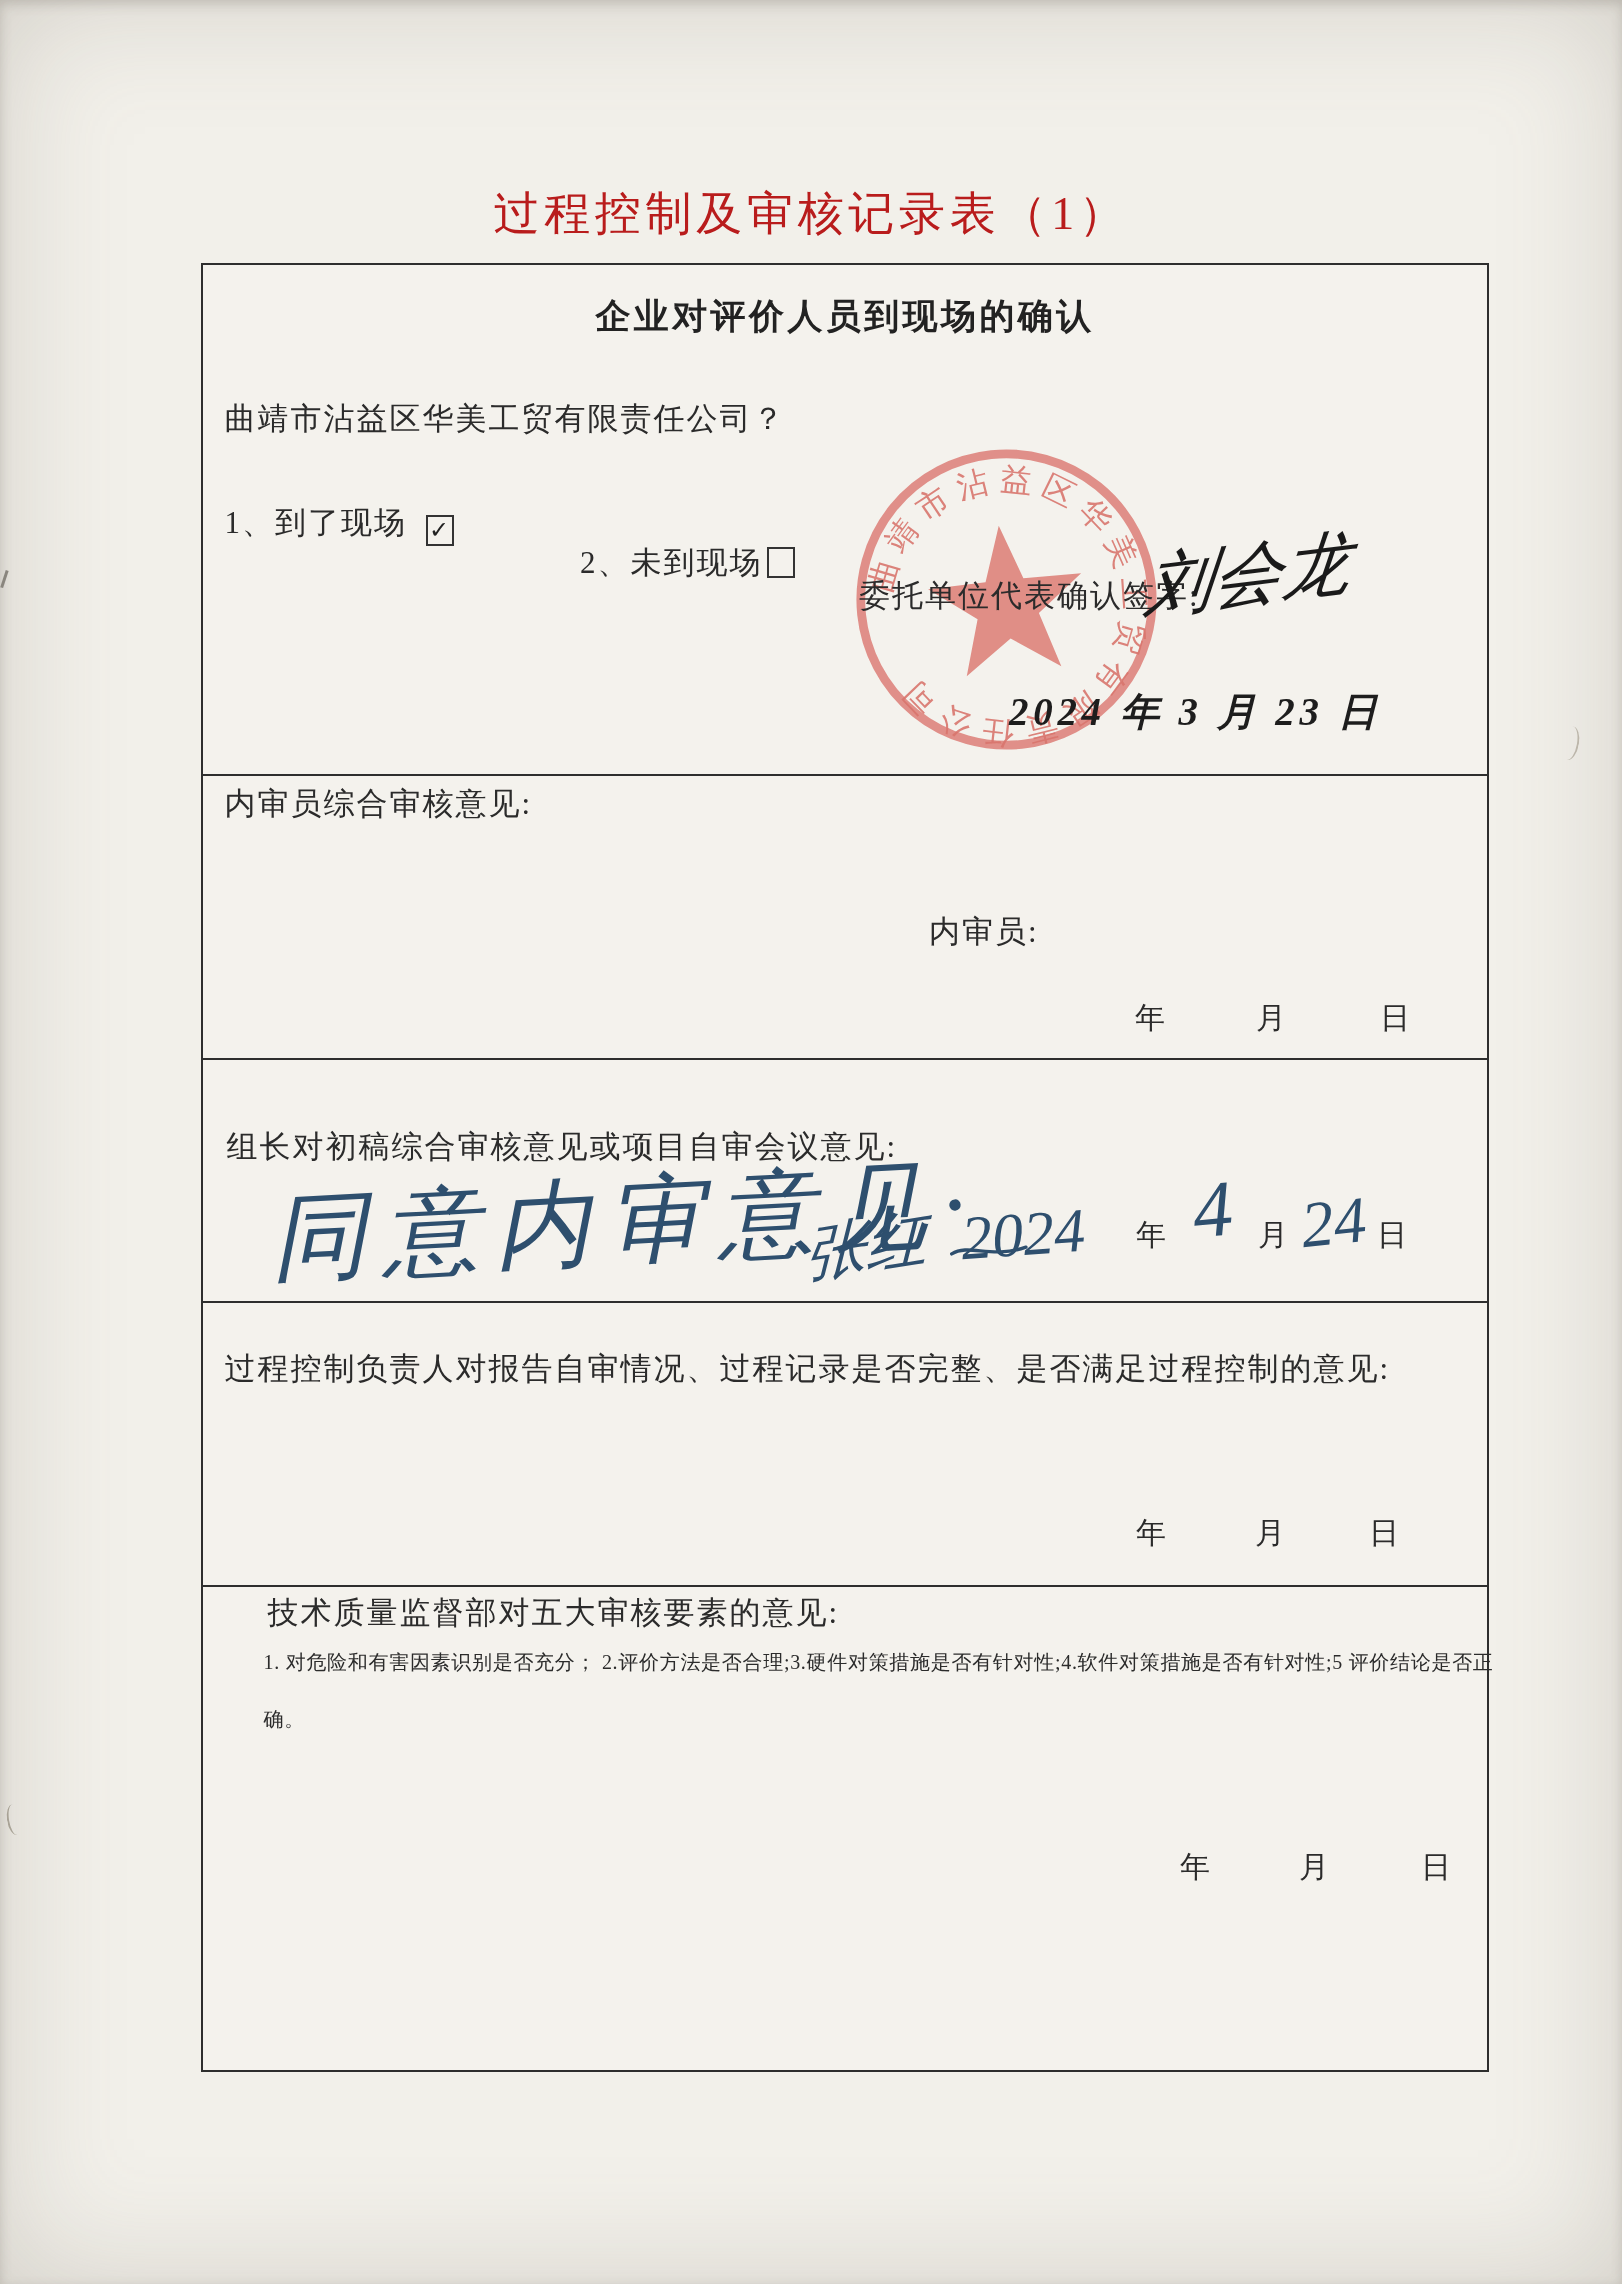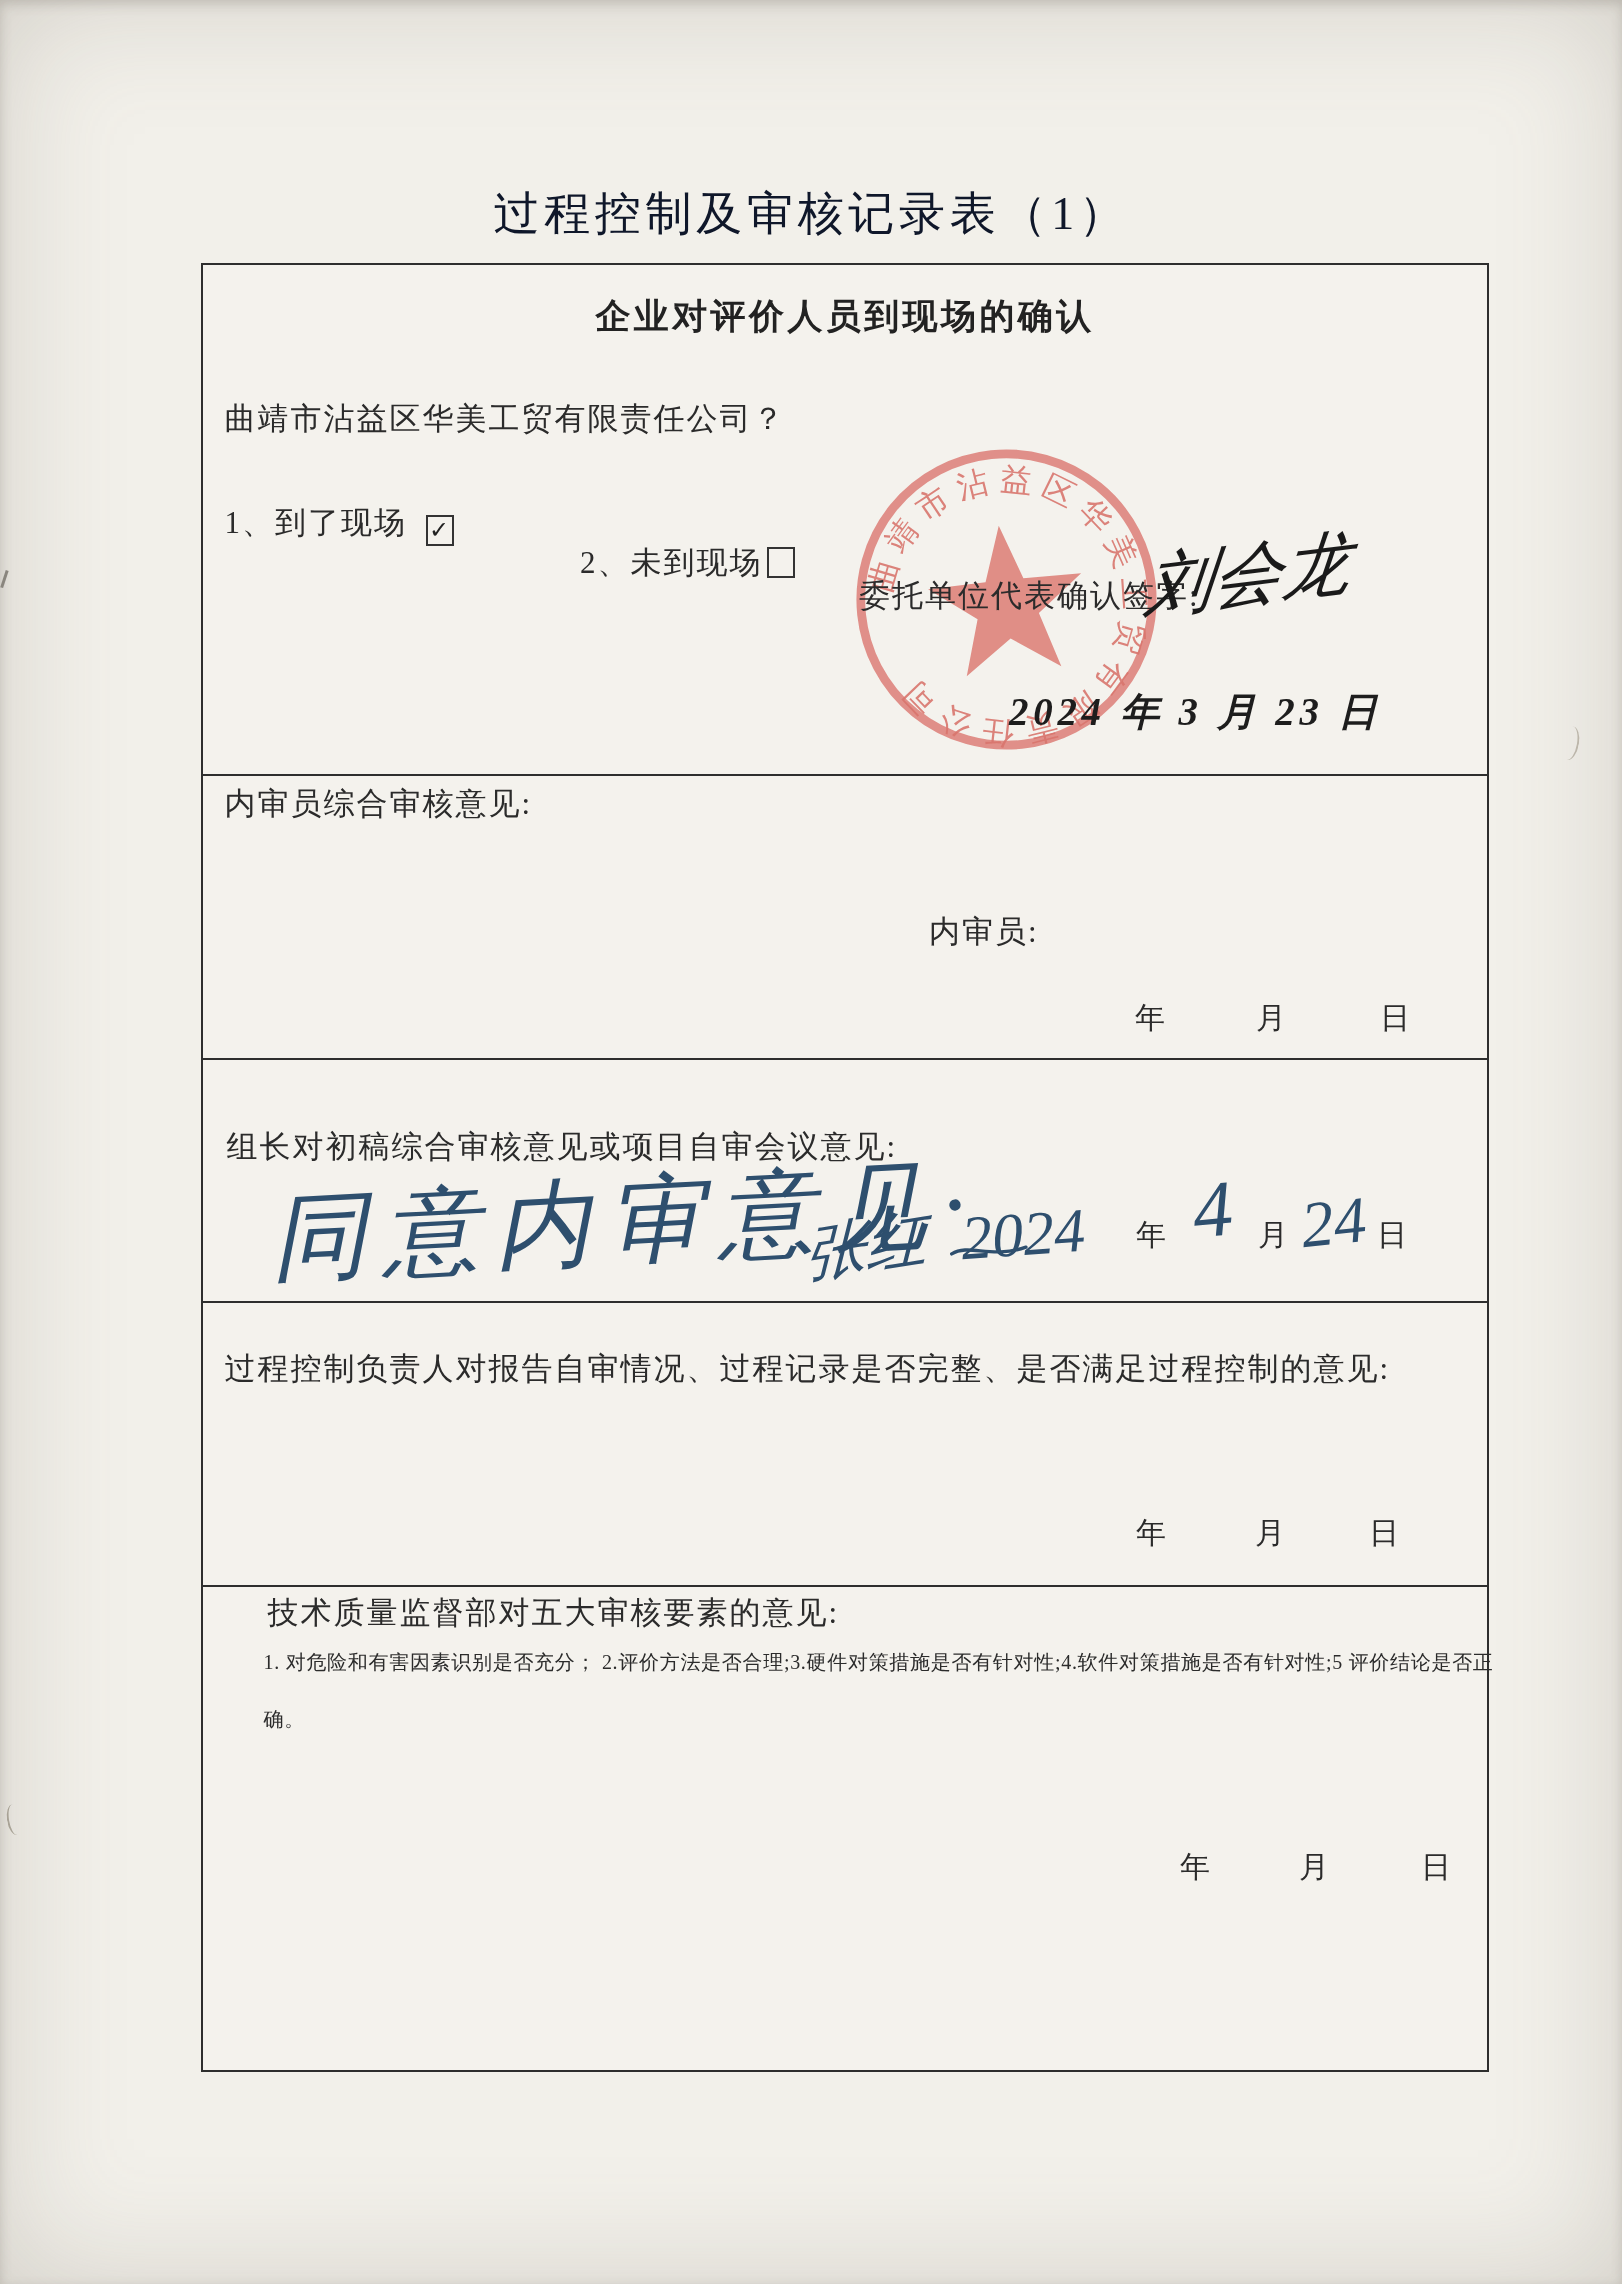--- a/index.html
+++ b/index.html
@@ -6,21 +6,21 @@
   body{
     width:1623px;height:2284px;position:relative;overflow:hidden;
     background:#f2f0ea;
     font-family:"Liberation Serif","DejaVu Serif",serif;
     color:#262626;
   }
   .vignette{position:absolute;inset:0;pointer-events:none;
     box-shadow:inset 0 0 121px rgba(120,112,100,.25), inset 0 4px 12px rgba(90,85,75,.25);}
   .page-title{
     position:absolute;top:183px;left:0;width:100%;text-align:center;
-    font-size:46px;letter-spacing:4.7px;color:#0f172a;
+    font-size:46px;letter-spacing:4.7px;color:#b91c1c;
   }
   .form-table{
     position:absolute;left:201px;top:263px;width:1288px;height:1809px;
     border:2px solid #2e2e2e;box-sizing:border-box;background:rgba(255,255,255,.18);
   }
   .row{position:absolute;left:0;width:100%;box-sizing:border-box;}
   .row-sep{border-bottom:2px solid #2e2e2e;}
   .row-a{top:0;height:511px;}
   .row-b{top:491px;height:304px;}
   .row-c{top:814px;height:224px;}

